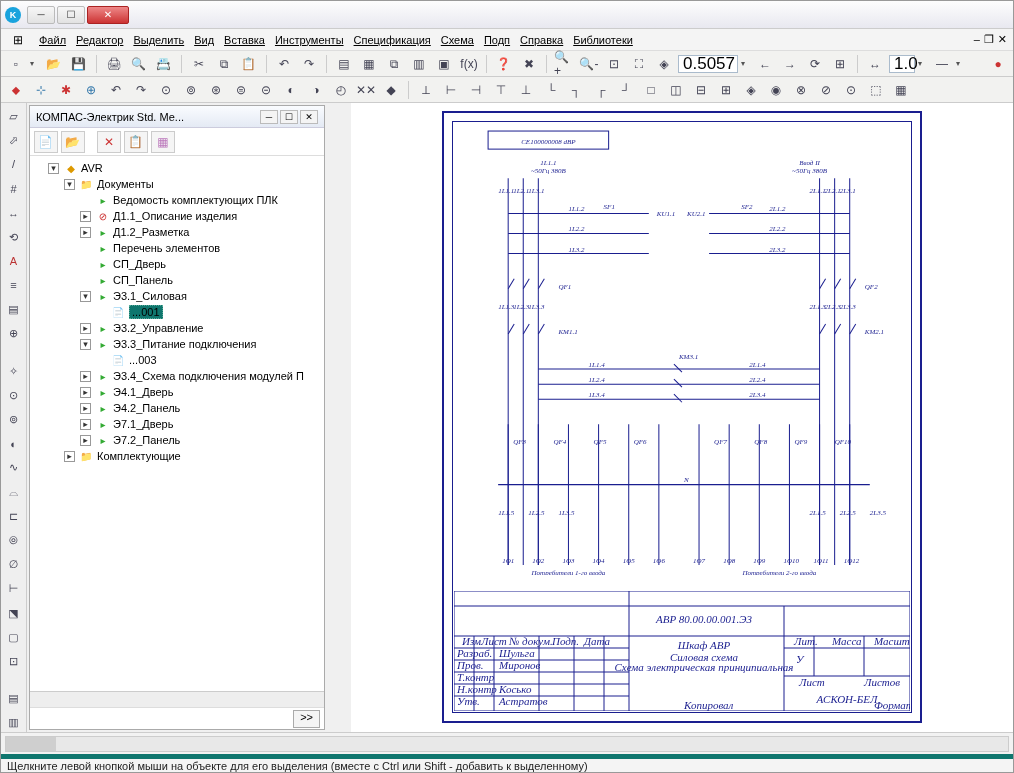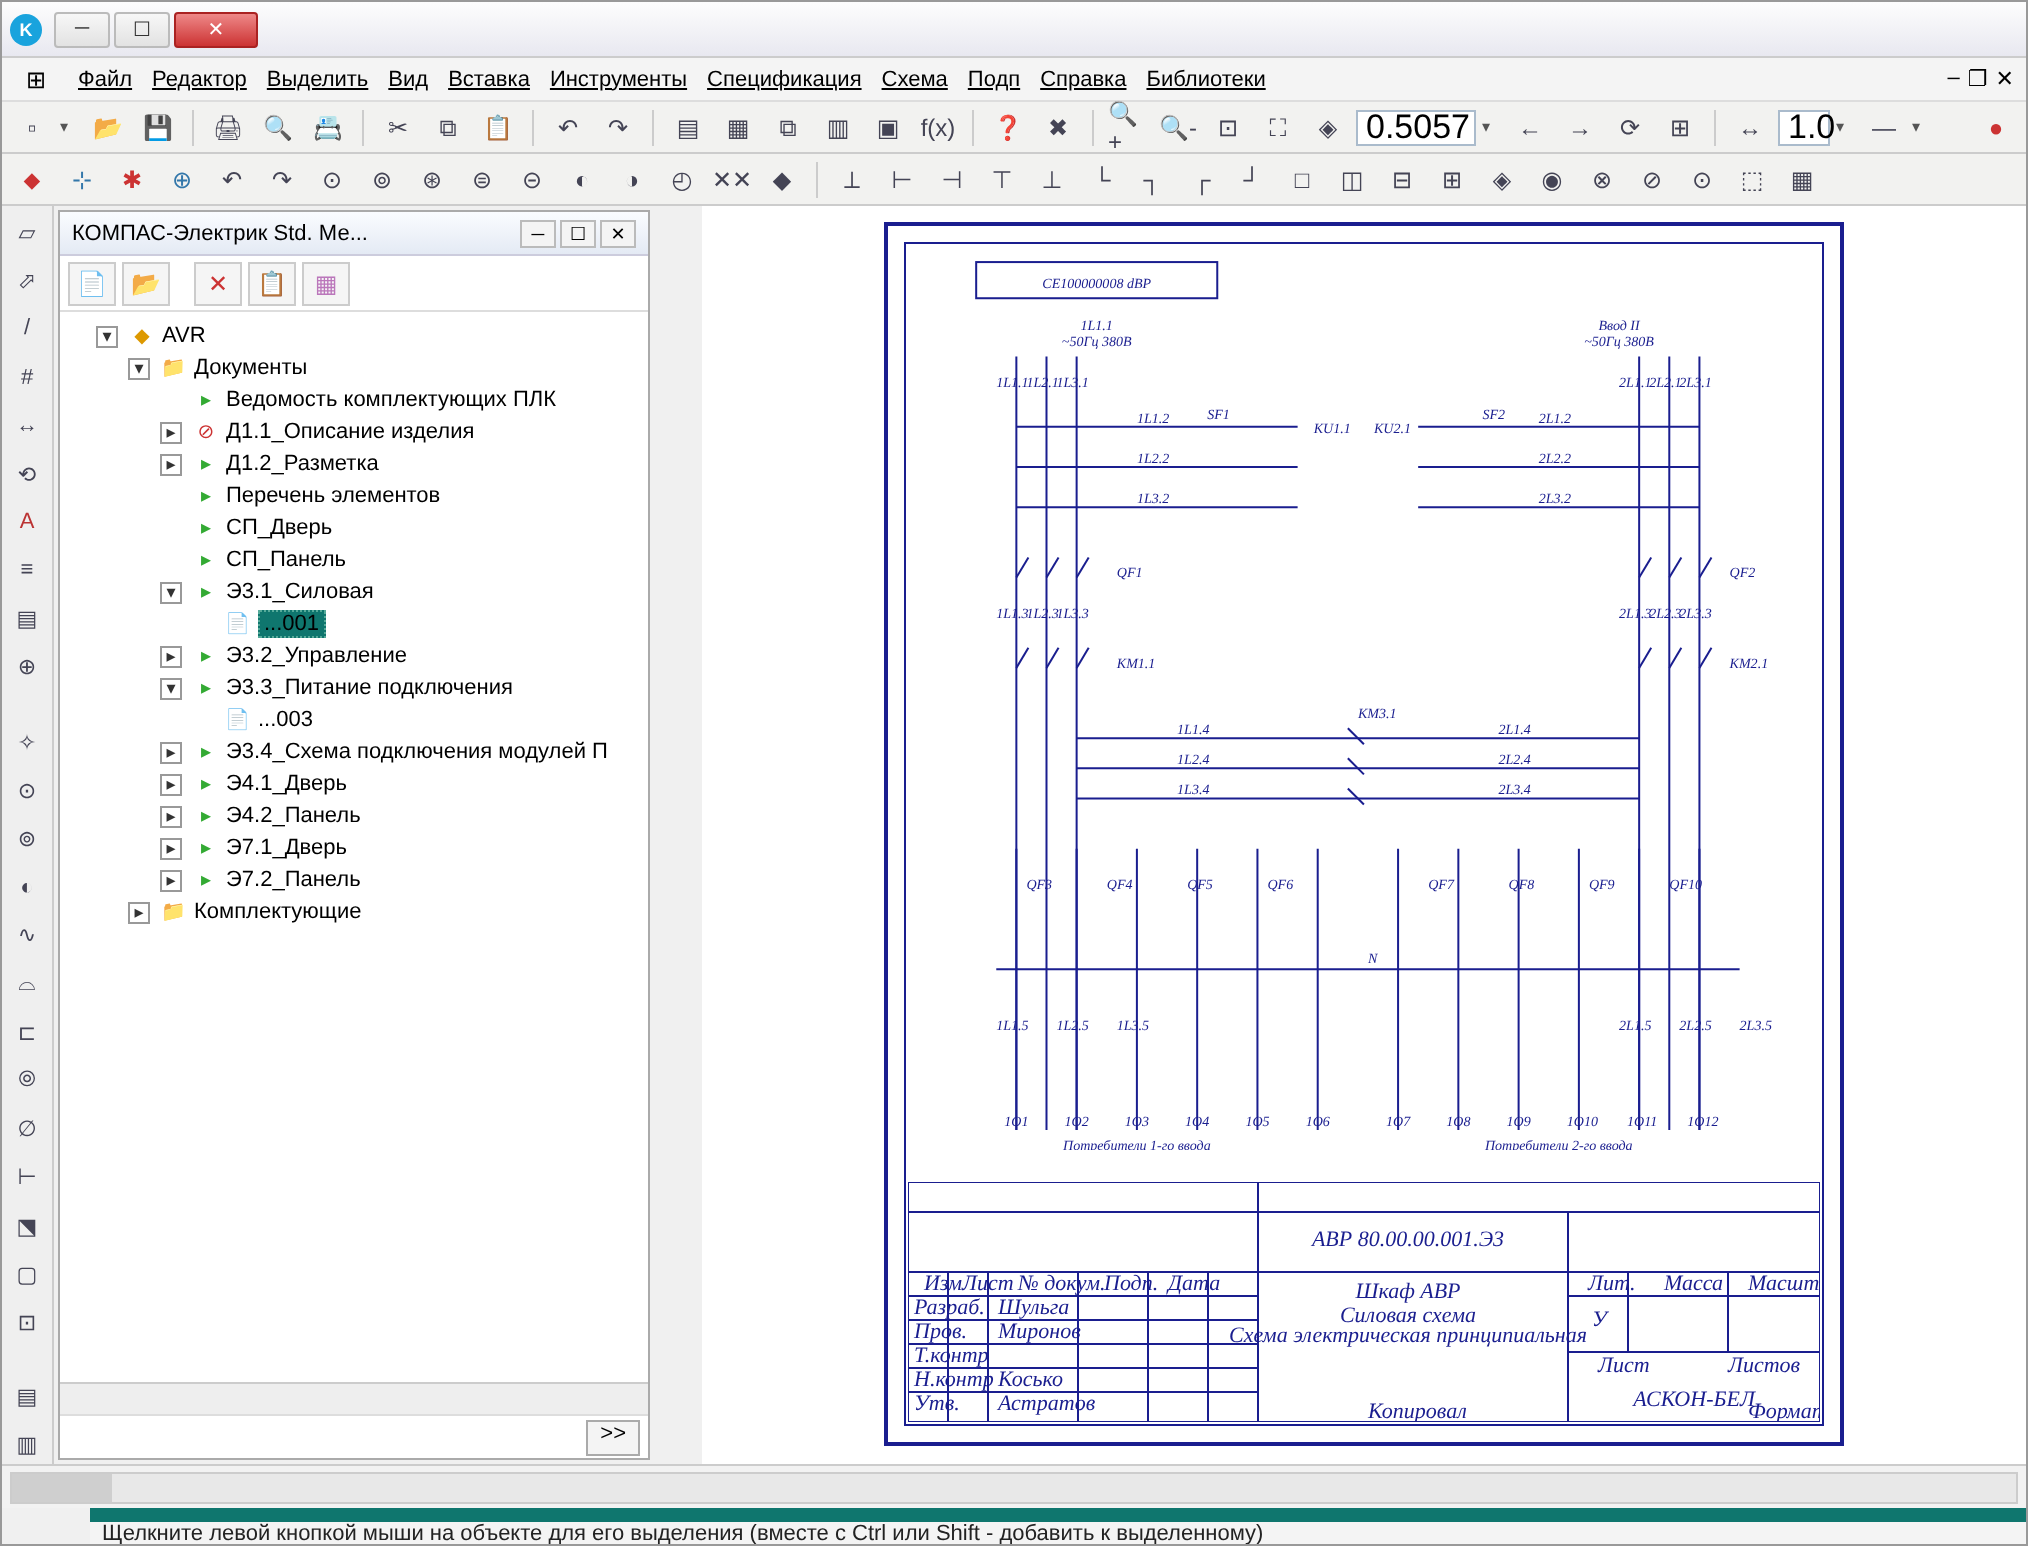--- a/index.html
+++ b/index.html
@@ -53,21 +53,21 @@
 .schematic line,.schematic rect,.schematic path { stroke:#1a1e8f; stroke-width:1; fill:none; }
 .schematic text { fill:#1a1e8f; font-size:7px; font-style:italic; font-family: 'Times New Roman', serif; }
 .titleblock { position:absolute; left:10px; right:10px; bottom:10px; height:120px; }
 .titleblock line,.titleblock rect { stroke:#1a1e8f; stroke-width:1; fill:none; }
 .titleblock text { fill:#1a1e8f; font-family:'Times New Roman',serif; font-style:italic; }
 
 .bottomscroll { height:22px; background:#f2f2f2; border-top:1px solid #ccc; display:flex; align-items:center; padding:0 4px; }
 .bottomscroll .sb { flex:1; height:16px; background:#e8e8e8; border:1px solid #ccc; position:relative; }
 .bottomscroll .sb::after { content:''; position:absolute; left:0; top:0; width:50px; height:100%; background:#cfcfcf; }
 
-.statusbar { height:18px; background:#f4f4f4; border-top:7px solid #0f766e; display:flex; align-items:center; padding:0 6px; font-size:11px; color:#222;margin-left:44px; }
+.statusbar { height:18px; background:#f4f4f4; border-top:5px solid #0f766e; display:flex; align-items:center; padding:0 6px; font-size:11px; color:#222; }
 </style>
 </head>
 <body>
 
 <div class="titlebar">
   <div class="appicon">K</div>
   <div class="winbtns">
     <div class="winbtn">─</div>
     <div class="winbtn">☐</div>
     <div class="winbtn close">✕</div>

